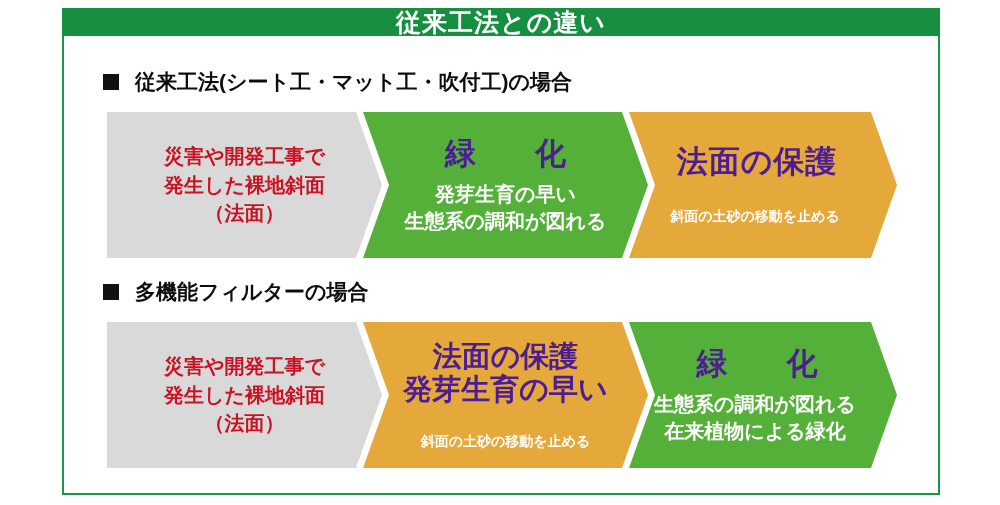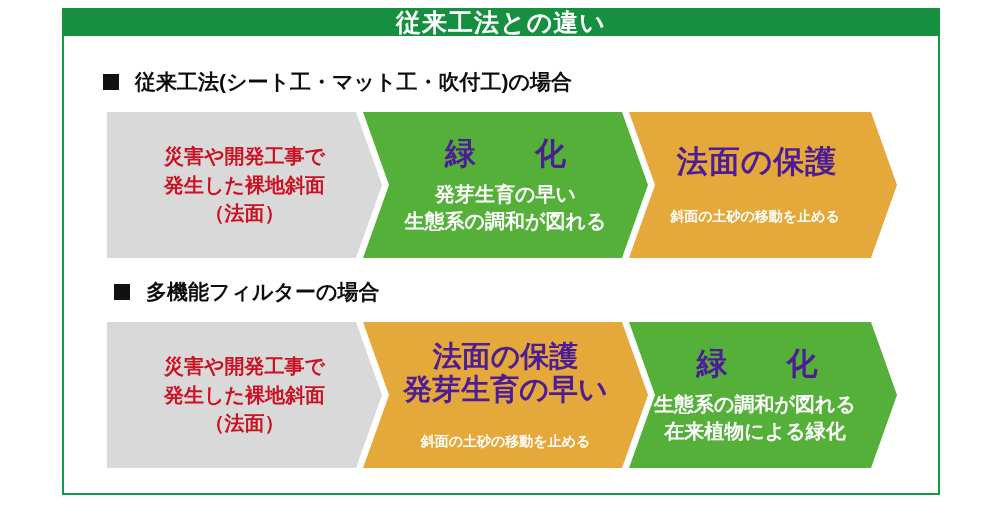--- a/index.html
+++ b/index.html
@@ -65,21 +65,21 @@
     color: #0d0d0d;
     white-space: nowrap;
   }
   .sq-marker {
     display: inline-block;
     width: 16px;
     height: 16px;
     background: #111111;
   }
   #heading-1 { left: 103px; top: 68px; }
-  #heading-2 { left: 114px; top: 278px; }
+  #heading-2 { left: 103px; top: 278px; }
 
   
   .flow-row {
     position: absolute;
     height: 168px;
   }
   #flow-row-1 { left: 107px; top: 112px; width: 790px; }
   #flow-row-2 { left: 107px; top: 322px; width: 790px; }
 
   .step {

